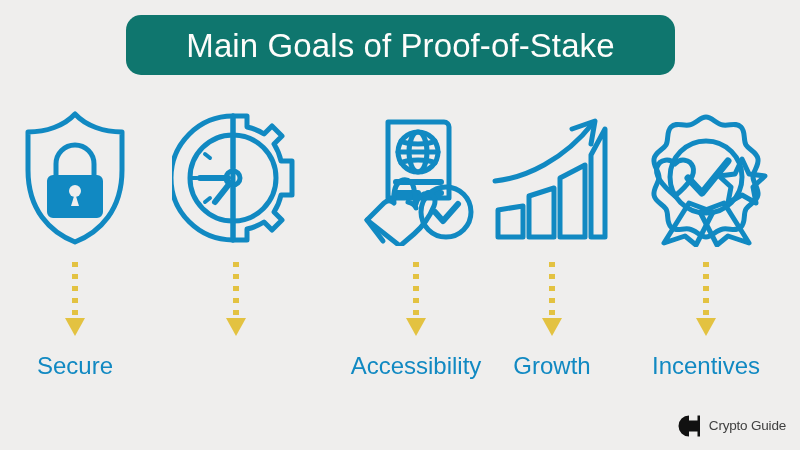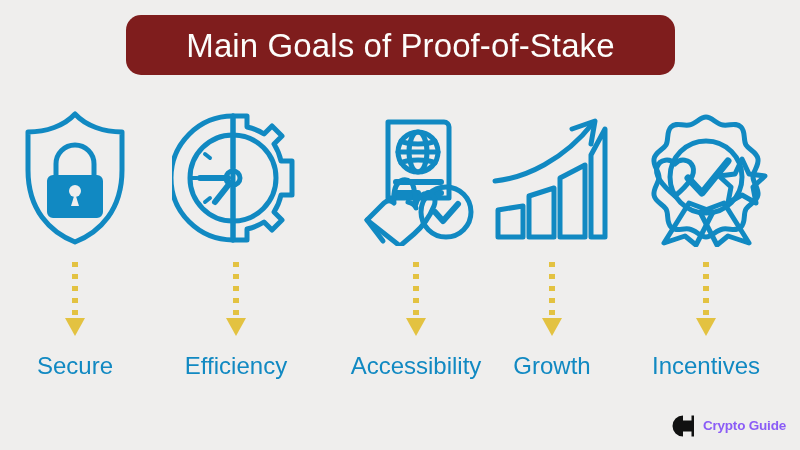--- a/index.html
+++ b/index.html
@@ -16,21 +16,21 @@
     position: relative;
   }
 
   
   .title-banner {
     position: absolute;
     left: 126px;
     top: 15px;
     width: 549px;
     height: 60px;
-    background: #7f1d1d;
+    background: #0f766e;
     border-radius: 15px;
     display: flex;
     align-items: center;
     justify-content: center;
   }
   .title-text {
     color: #fdfdfb;
     font-size: 33px;
     font-weight: 400;
     letter-spacing: 0.1px;
@@ -105,22 +105,22 @@
     align-items: center;
     gap: 8px;
   }
   .logo-mark {
     width: 24px;
     height: 24px;
     display: block;
   }
   .logo-text {
     font-size: 13.5px;
-    font-weight: bold;
-    color: #8b5cf6;
+    font-weight: normal;
+    color: #404040;
     letter-spacing: -0.2px;
     line-height: 1;
   }
 </style>
 </head>
 <body>
 
 <div class="title-banner">
   <div class="title-text">Main Goals of Proof-of-Stake</div>
 </div>
@@ -171,21 +171,20 @@
         <line x1="61" y1="6" x2="61" y2="58" stroke-width="5"></line>
         <line x1="61" y1="78" x2="61" y2="130" stroke-width="5"></line>
       </svg>
     </div>
     <div class="arrow">
       <svg width="22" height="82" viewBox="0 0 22 82" fill="none">
         <line x1="11" y1="2" x2="11" y2="56" stroke="#e3c241" stroke-width="6" stroke-dasharray="5 7" stroke-linecap="butt"></line>
         <path d="M1 58 L21 58 L11 76 Z" fill="#e3c241"></path>
       </svg>
     </div>
-    <div class="label">Efficiency</div>
   </div>
 
   <div class="column col-2">
     <div class="icon-wrap">
       <svg width="120" height="136" viewBox="0 0 120 136" fill="none" stroke="#1189c2" stroke-width="5" stroke-linejoin="round" stroke-linecap="round">
 
         <path d="M32 12 L88 12 A5 5 0 0 1 93 17 L93 88 L32 88 Z"></path>
 
         <circle cx="62" cy="42" r="20"></circle>
         <ellipse cx="62" cy="42" rx="9" ry="20"></ellipse>

